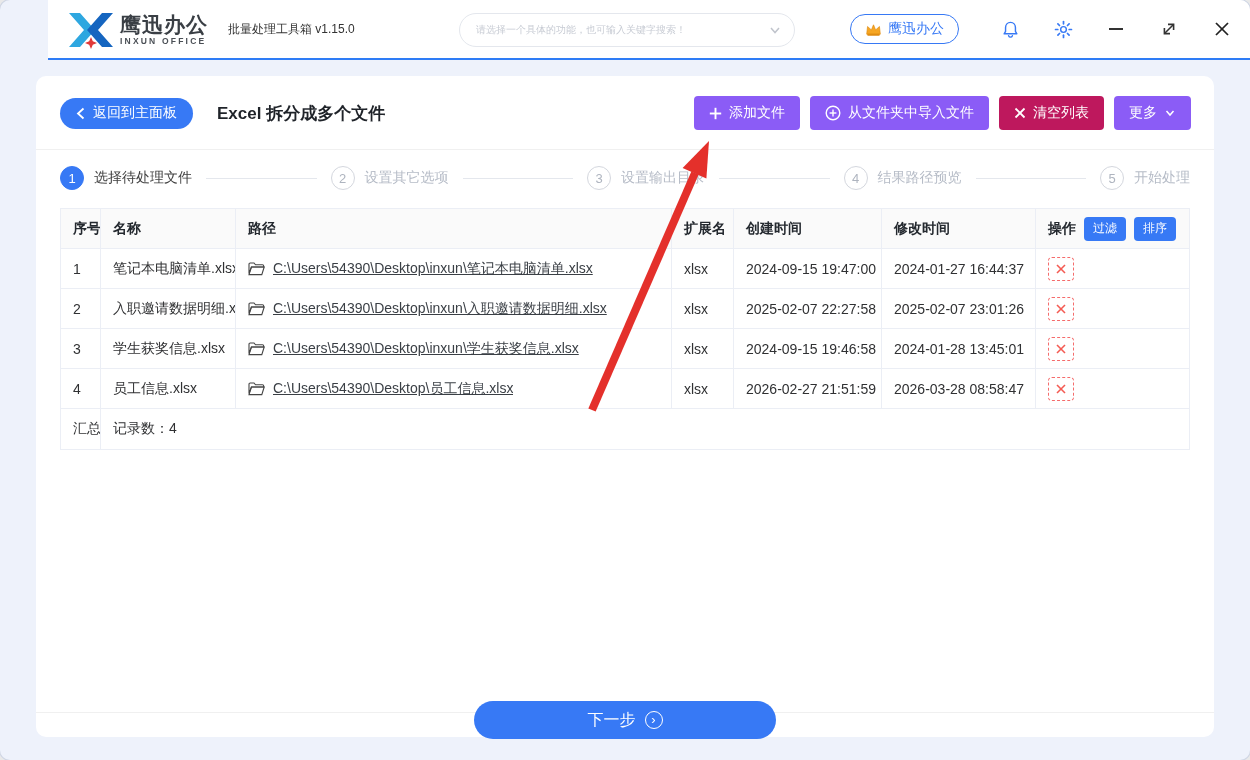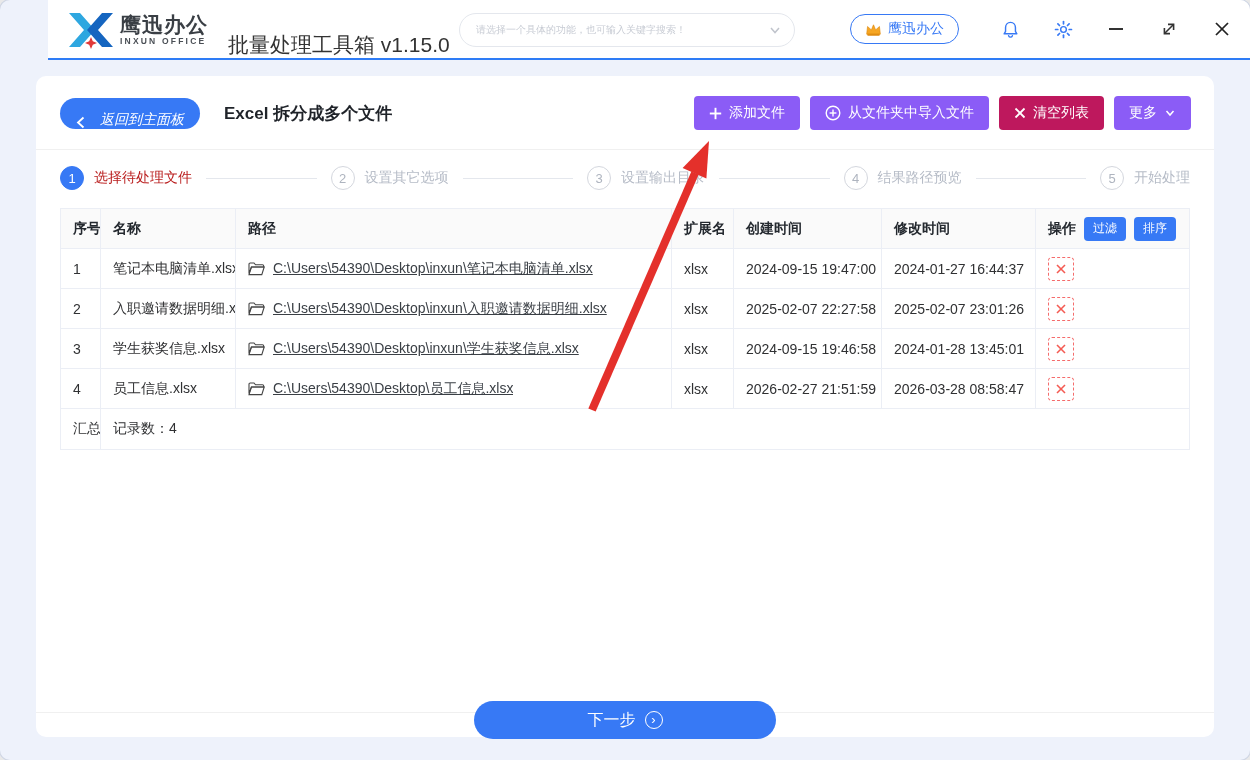--- a/index.html
+++ b/index.html
@@ -6,43 +6,43 @@
   html,body { width:1250px; height:760px; background:#e9e9e9; font-family:"Liberation Sans","DejaVu Sans",sans-serif; }
   .window { position:relative; width:1250px; height:760px; border-radius:10px; overflow:hidden; background:#eef2fb; box-shadow:0 0 0 1px #cfd6e4;padding-left:48px; }
 
   
   .header { position:relative; height:60px; background:#fff; border-bottom:2px solid #2e7cf6; }
   .logo-wrap { position:absolute; left:20px; top:10px; display:flex; align-items:center; }
   .logo-mark { width:46px; height:40px; }
   .logo-text { margin-left:6px; display:flex; flex-direction:column; line-height:1; }
   .logo-cn { font-size:21px; font-weight:bold; color:#3a3f45; letter-spacing:1px; }
   .logo-en { font-size:8.5px; color:#4a4f55; letter-spacing:2.2px; margin-top:2px; font-weight:bold; }
-  .app-title { position:absolute; left:180px; top:16px; height:58px; display:flex; align-items:center; font-size:21px; color:#333; }
+  .app-title { position:absolute; left:180px; top:0; height:58px; display:flex; align-items:center; font-size:12px; color:#333; }
   .search-select { position:absolute; left:411px; top:13px; width:336px; height:34px; border:1px solid #e4e7ed; border-radius:17px; background:#fff; display:flex; align-items:center; padding:0 12px 0 16px; cursor:pointer; }
   .search-select .ph { flex:1; font-size:10px; color:#c8ccd4; white-space:nowrap; overflow:hidden; }
   .hdr-right { position:absolute; right:14px; top:0; height:58px; display:flex; align-items:center; gap:25px; }
   .user-center { display:flex; align-items:center; gap:6px; height:30px; padding:0 14px; border:1px solid #3779f5; border-radius:15px; color:#3779f5; font-size:14px; background:#fff; cursor:pointer; margin-right:12px; }
   .icon-btn { width:28px; height:28px; display:flex; align-items:center; justify-content:center; cursor:pointer; }
 
   
   .panel { position:absolute; left:36px; top:76px; width:1178px; height:661px; background:#fff; border-radius:10px; display:flex; flex-direction:column; }
   .panel-header { display:flex; align-items:center; padding:20px 23px 19px 24px; border-bottom:1px solid #f0f0f0; }
-  .back-btn { display:flex; align-items:flex-end; gap:15px; height:31px; padding:0 16px; background:#3779f5; color:#fff; border:none; border-radius:16px; font-size:14px; cursor:pointer;font-style:italic; }
+  .back-btn { display:flex; align-items:center; gap:8px; height:31px; padding:0 16px; background:#3779f5; color:#fff; border:none; border-radius:16px; font-size:14px; cursor:pointer; }
   .page-title { margin-left:24px; font-size:17px; font-weight:bold; color:#1f2329; }
   .ph-actions { margin-left:auto; display:flex; gap:10px; }
   .act-btn { display:flex; align-items:center; gap:7px; height:34px; padding:0 15px; border:none; border-radius:4px; font-size:14px; color:#fff; background:#8b5cf6; cursor:pointer; }
   .act-btn.danger { background:#be185d;align-items:center; }
 
   
   .steps { display:flex; align-items:center; padding:16px 24px 18px 24px; }
   .step { display:flex; align-items:center; gap:10px; white-space:nowrap; }
   .step-circle { width:24px; height:24px; border-radius:50%; border:1px solid #d4d7de; color:#aeb4bf; font-size:13px; display:flex; align-items:center; justify-content:center; background:#fff; }
   .step-label { font-size:14px; color:#b6bcc7; }
   .step.active .step-circle { background:#3779f5; border-color:#3779f5; color:#fff; }
-  .step.active .step-label { color:#b91c1c; }
+  .step.active .step-label { color:#404040; }
   .step-line { flex:1; height:1px; background:#e4e7ed; margin:0 14px; }
 
   
   .table { margin:0 24px 0 24px; border:1px solid #ebeef5; font-size:14px; color:#303133; }
   .trow { display:grid; grid-template-columns:40px 135px 1fr 62px 148px 154px 153px; }
   .trow > div { padding:0 12px; min-height:40px; display:flex; align-items:center; border-right:1px solid #ebeef5; border-bottom:1px solid #ebeef5; overflow:hidden; white-space:nowrap; }
   .trow > div:last-child { border-right:none; }
   .thead > div { background:#fafafa; font-weight:bold; color:#24292f; }
   .trow.last > div { border-bottom:none; }
   .cell-ops { gap:8px; }

